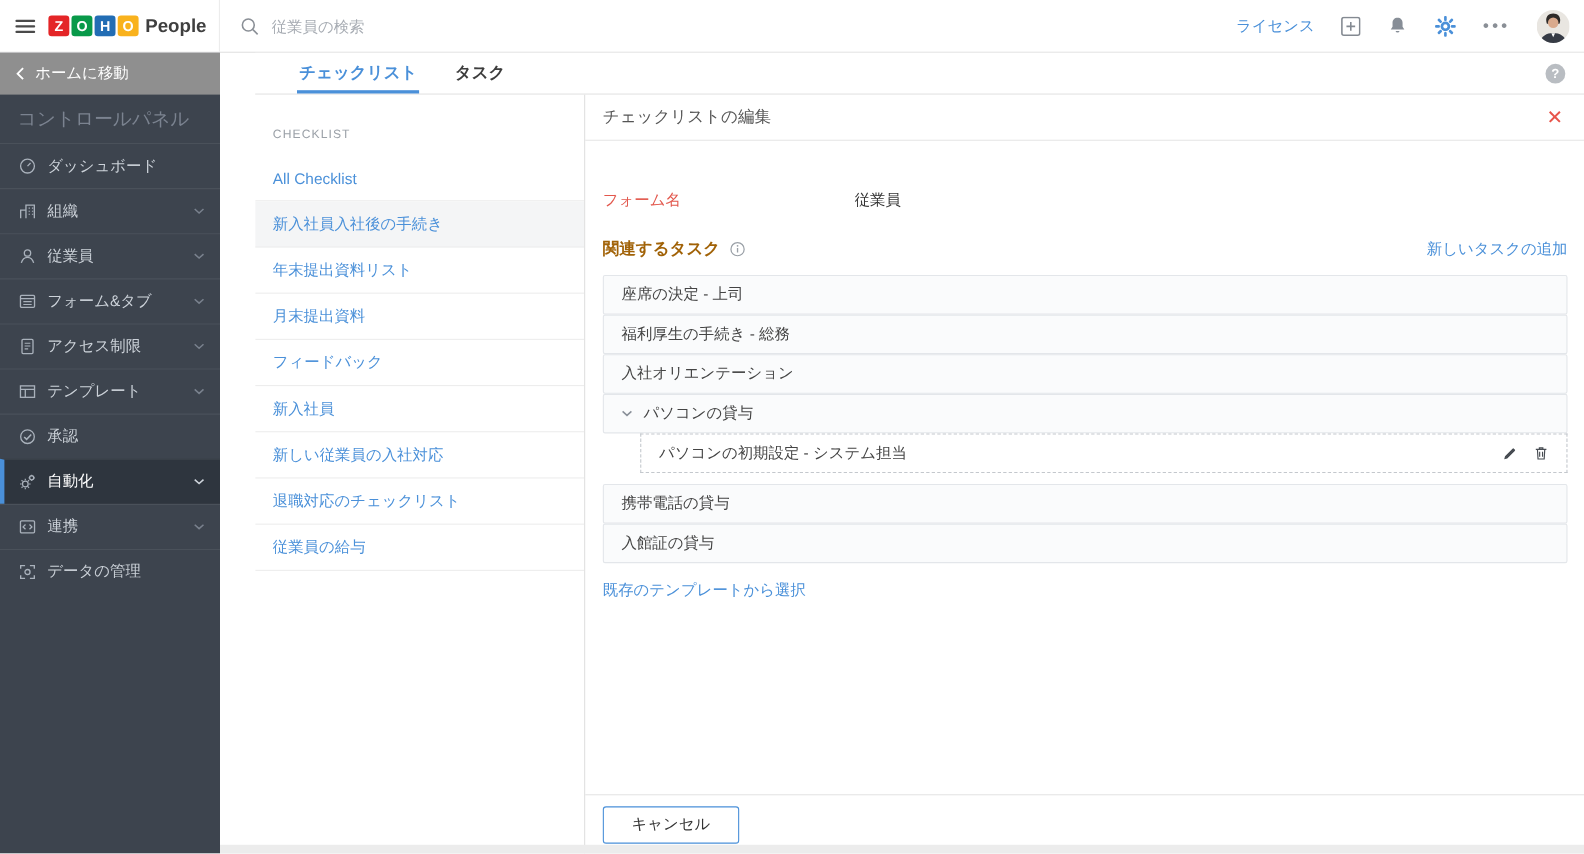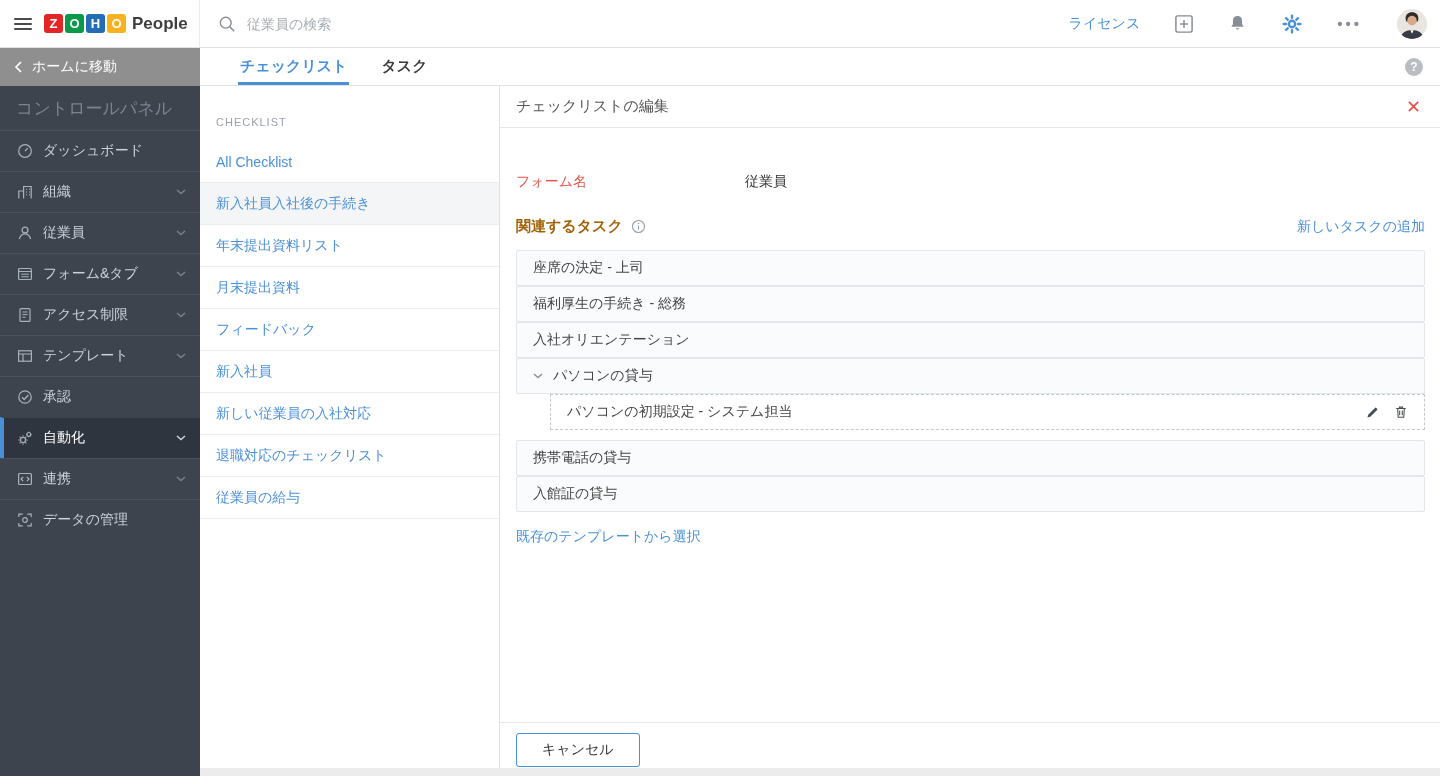--- a/index.html
+++ b/index.html
@@ -13,28 +13,28 @@
     padding-left:14px; border-right:1px solid #ececec; }
   .hamburger { width:18px; cursor:pointer; }
   .hamburger i { display:block; height:2px; background:#4a4a4a; margin:3px 0; border-radius:1px; }
   .logo { display:flex; align-items:center; gap:2px; cursor:pointer; }
   .logo-box { width:19px; height:19px; border-radius:3px; color:#fff; font-weight:bold;
     font-size:13px; display:flex; align-items:center; justify-content:center; }
   .logo-product { font-size:17px; font-weight:bold; color:#3f3f3f; margin-left:4px; }
   .topbar-search { flex:1; display:flex; align-items:center; gap:11px; padding-left:18px; }
   .search-input { border:none; outline:none; font-size:14px; color:#333; width:320px; }
   .search-input::placeholder { color:#a7acb3; }
-  .topbar-right { display:flex; align-items:center; gap:35px; padding-right:13px;justify-content:center; }
+  .topbar-right { display:flex; align-items:center; gap:24px; padding-right:13px;justify-content:center; }
   .license-link { color:#4a90d9; font-size:14px; cursor:pointer; }
   .tb-icon { display:flex; align-items:center; cursor:pointer; }
   .dots { color:#8a8f96; font-size:15px; letter-spacing:3px; font-weight:bold; }
   .avatar { width:30px; height:30px; border-radius:50%; overflow:hidden; flex:0 0 30px; cursor:pointer; }
 
   
-  .main { display:flex; height:728px; }
+  .main { display:flex; height:728px;gap:32px; }
 
   
   .sidebar { flex:0 0 200px; background:#3d444e; overflow:hidden; display:flex; flex-direction:column; }
   .back-bar { flex:0 0 38px; background:#8f8f8f; color:#fff; display:flex; align-items:center;
     gap:10px; padding-left:14px; font-size:14px; cursor:pointer; }
   .panel-title { color:#7b8390; font-size:17px; padding:11px 16px 10px; }
   .side-item { height:41px; display:flex; align-items:center; gap:10px; padding:0 14px 0 16px;
     color:#ccd2d9; font-size:14px; border-top:1px solid rgba(255,255,255,0.07); cursor:pointer; }
   .side-item .s-label { flex:1; white-space:nowrap; overflow:hidden; }
   .side-icon { width:17px; display:flex; justify-content:center; color:#a9b1bb; }

